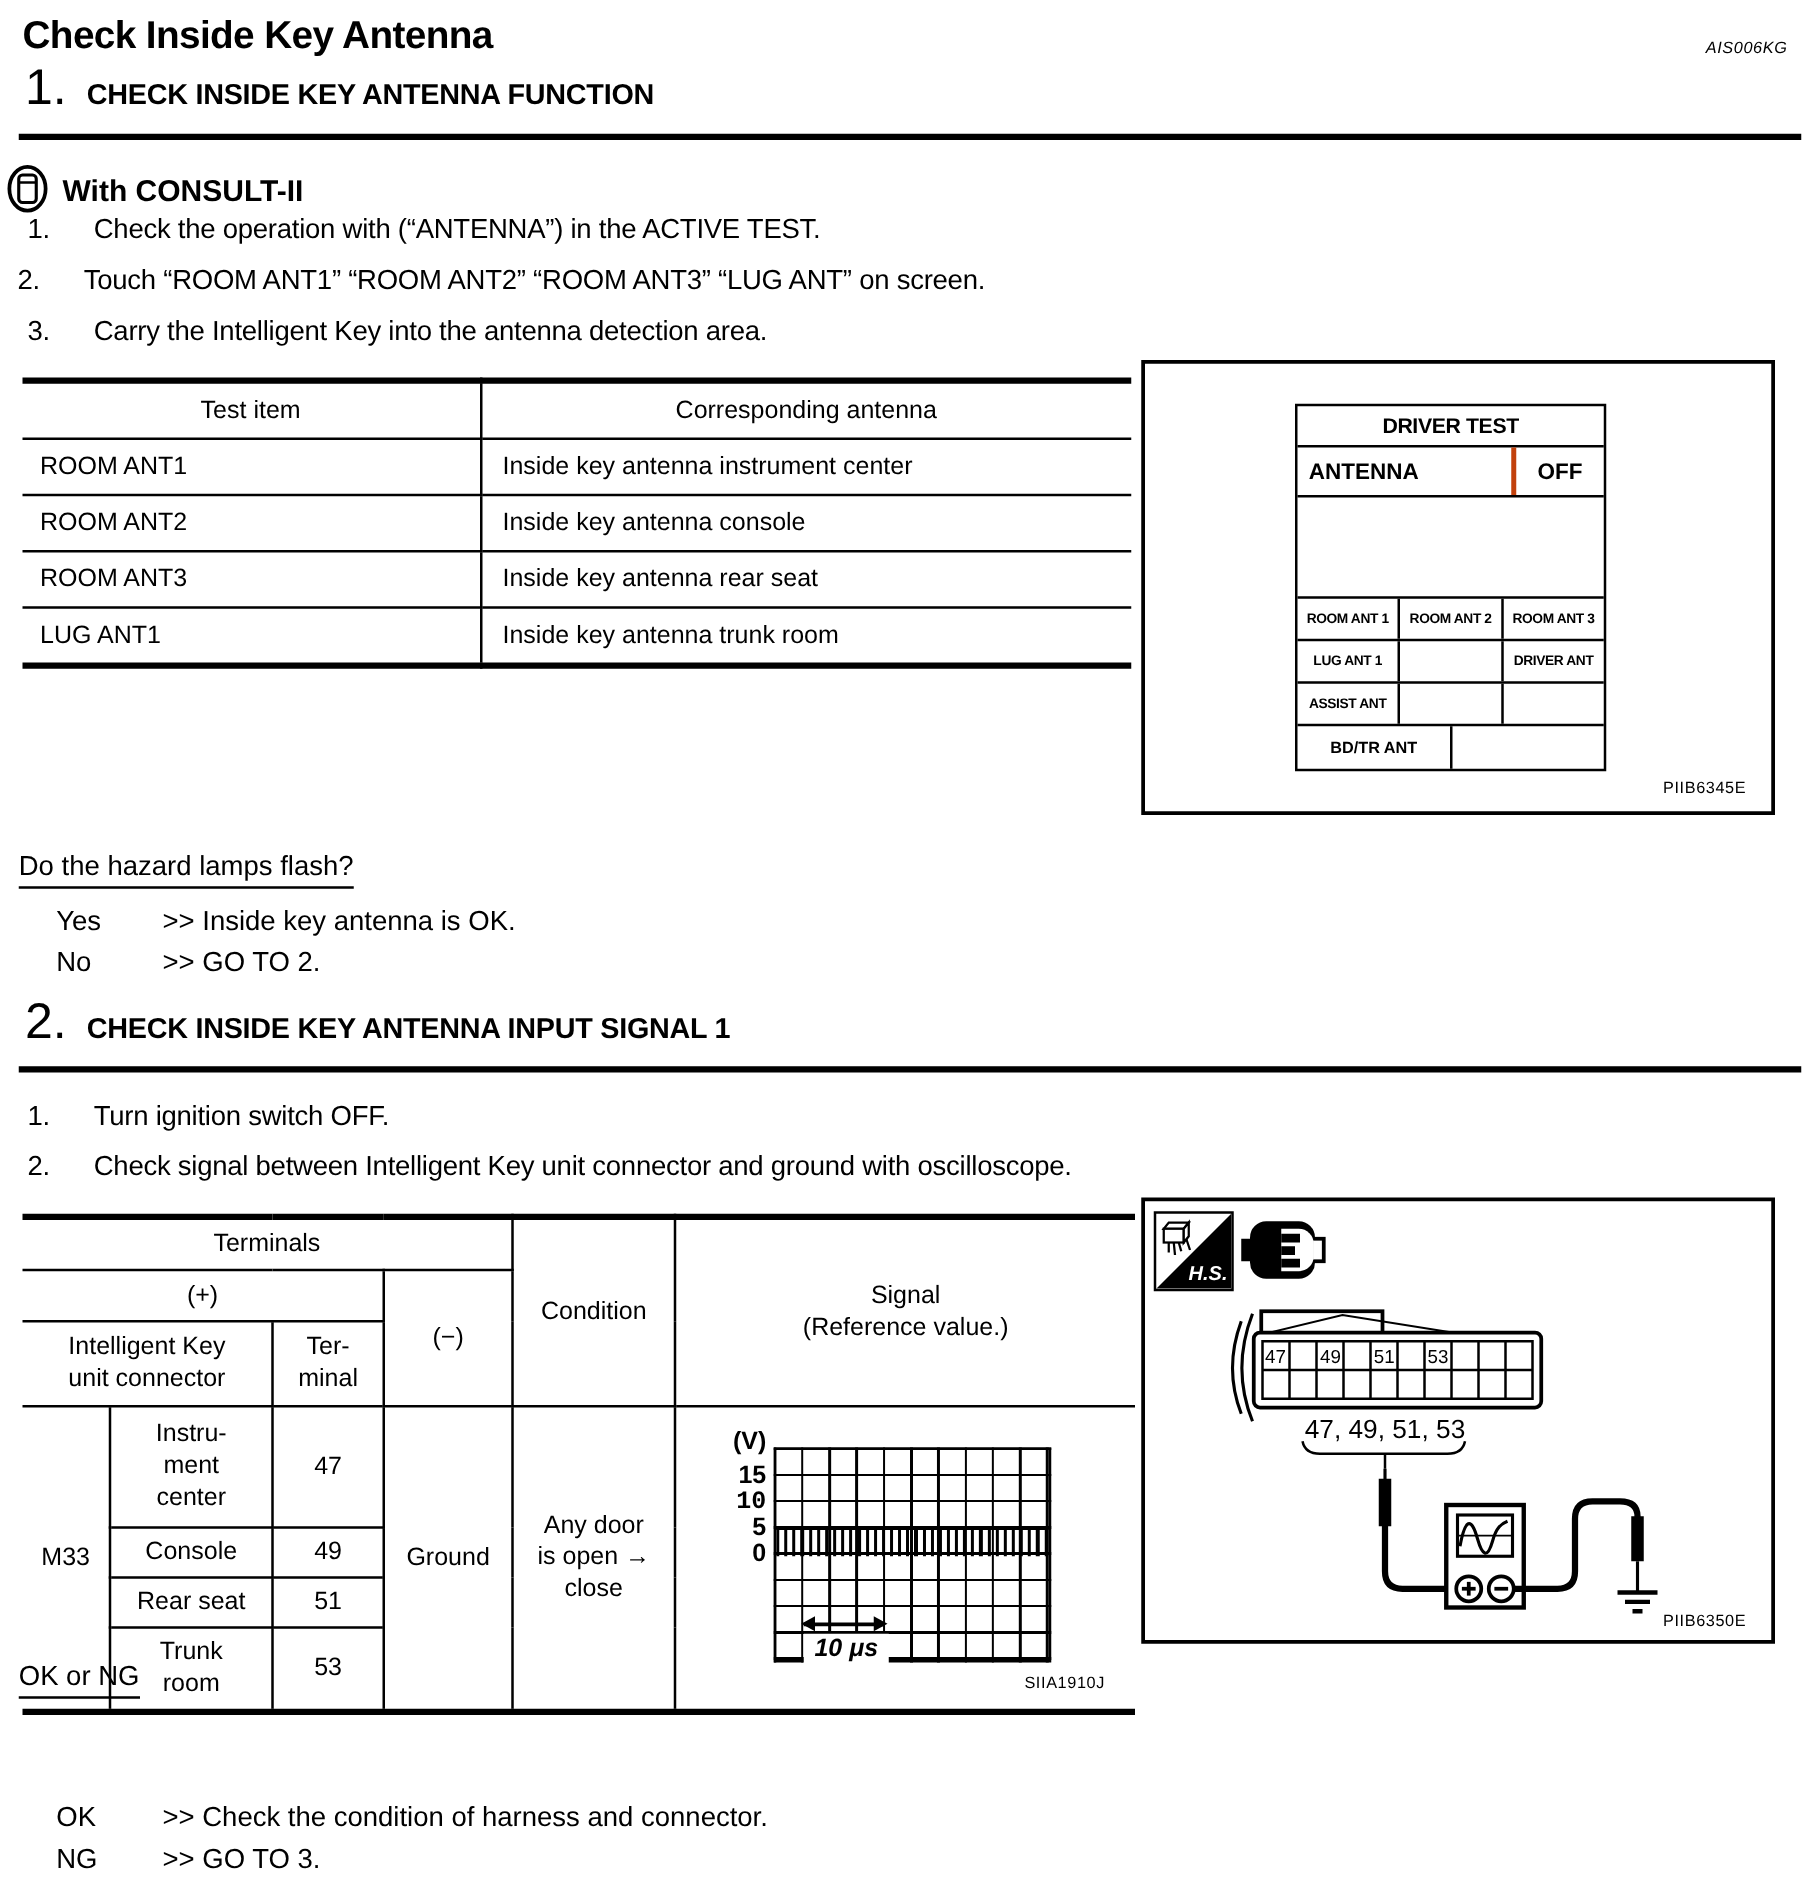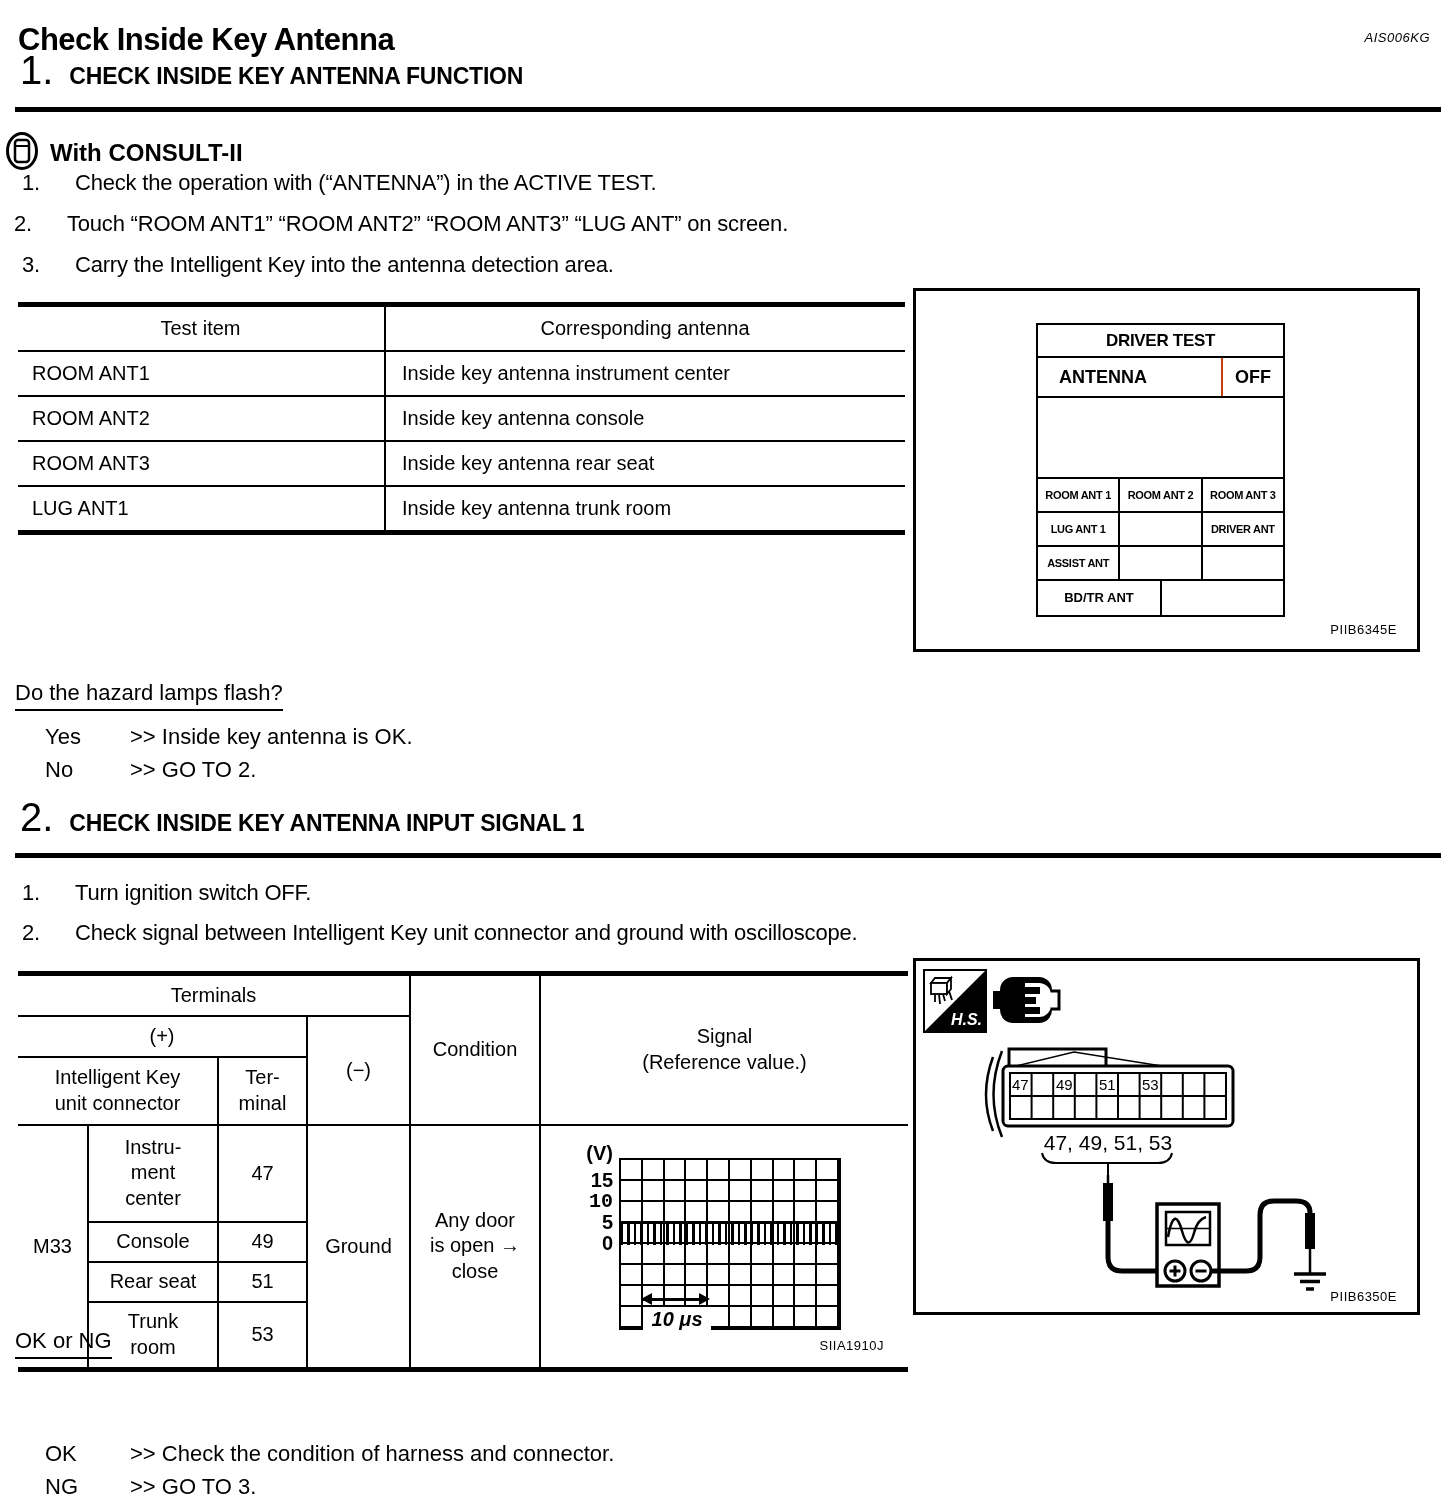--- a/index.html
+++ b/index.html
@@ -1,21 +1,21 @@
 <!DOCTYPE html>
 <html><head>
 <meta charset="utf-8">
 <style>
   html,body{margin:0;padding:0;background:#fff;}
   .page{position:relative;width:1456px;height:1504px;background:#fff;color:#000;
         font-family:"Liberation Sans","DejaVu Sans",sans-serif;overflow:hidden;}
   .abs{position:absolute;}
 
   
-  .doc-title{left:18px;top:22px;font-size:31px;font-weight:bold;letter-spacing:-0.5px;}
+  .doc-title{left:18px;top:10px;font-size:31px;font-weight:bold;letter-spacing:-0.5px;}
   .doc-code{right:26px;top:30px;font-size:13px;font-style:italic;letter-spacing:0.5px;}
   .sechead{display:flex;align-items:baseline;gap:16px;}
   .sechead .num{font-size:40px;font-weight:400;}
   .sechead .txt{font-size:23px;font-weight:bold;letter-spacing:-0.2px;}
   .rule{height:5px;background:#000;left:15px;width:1426px;}
 
   
   .consult-line{left:4px;top:131px;display:flex;align-items:center;gap:10px;}
   .consult-line .lbl{font-size:24px;font-weight:bold;}
   .step{font-size:22px;letter-spacing:-0.2px;}
@@ -34,22 +34,22 @@
   .figbox{border:3px solid #000;background:#fff;}
   .fig1{left:913px;top:288px;width:501px;height:358px;}
   .fig2{left:913px;top:958px;width:501px;height:351px;}
   .figcap{position:absolute;right:20px;bottom:12px;font-size:13px;letter-spacing:0.5px;}
 
   
   .screen{position:absolute;left:120px;top:32px;width:245px;border:2px solid #000;}
   .s-title{height:31px;border-bottom:2px solid #000;text-align:center;font-weight:bold;
            font-size:17px;line-height:31px;letter-spacing:-0.3px;}
   .s-test{display:flex;height:38px;border-bottom:2px solid #000;}
-  .s-test .name{width:162px;border-right:2px solid #c2410c;font-weight:bold;font-size:18px;
-                line-height:38px;padding-left:21px;}
+  .s-test .name{width:162px;border-right:4px solid #c2410c;font-weight:bold;font-size:18px;
+                line-height:38px;padding-left:9px;}
   .s-test .off{flex:1;text-align:center;font-weight:bold;font-size:18px;line-height:38px;}
   .s-spacer{height:79px;border-bottom:2px solid #000;}
   .s-row{display:flex;height:32px;border-bottom:2px solid #000;}
   .s-row .b{width:33.33%;border-right:2px solid #000;display:flex;align-items:center;
             justify-content:center;font-weight:bold;font-size:11px;letter-spacing:-0.3px;}
   .s-row .b:last-child{border-right:none;}
   .s-bottom{display:flex;height:34px;}
   .s-bottom .wide{width:122px;border-right:2px solid #000;text-align:center;font-weight:bold;
                   font-size:13px;line-height:34px;}
 

